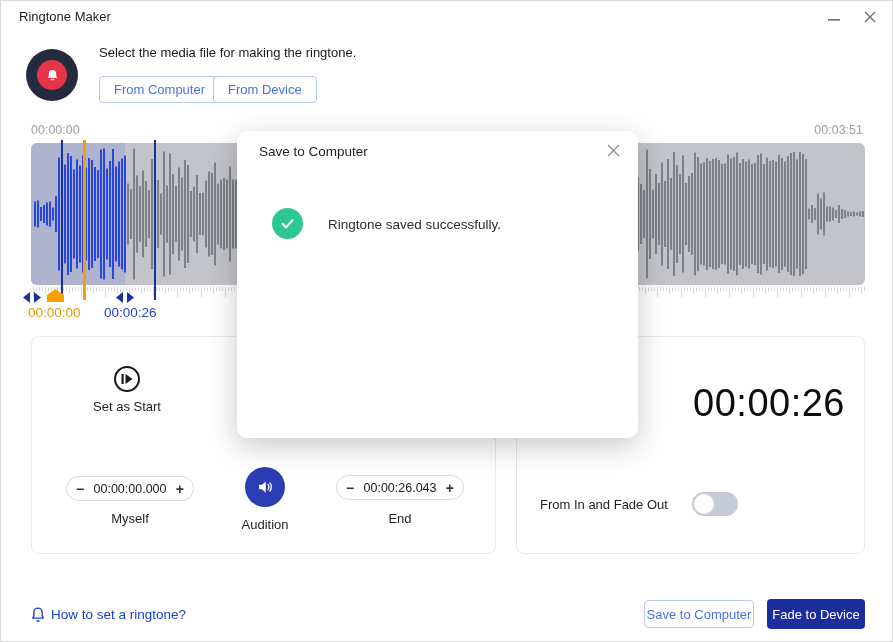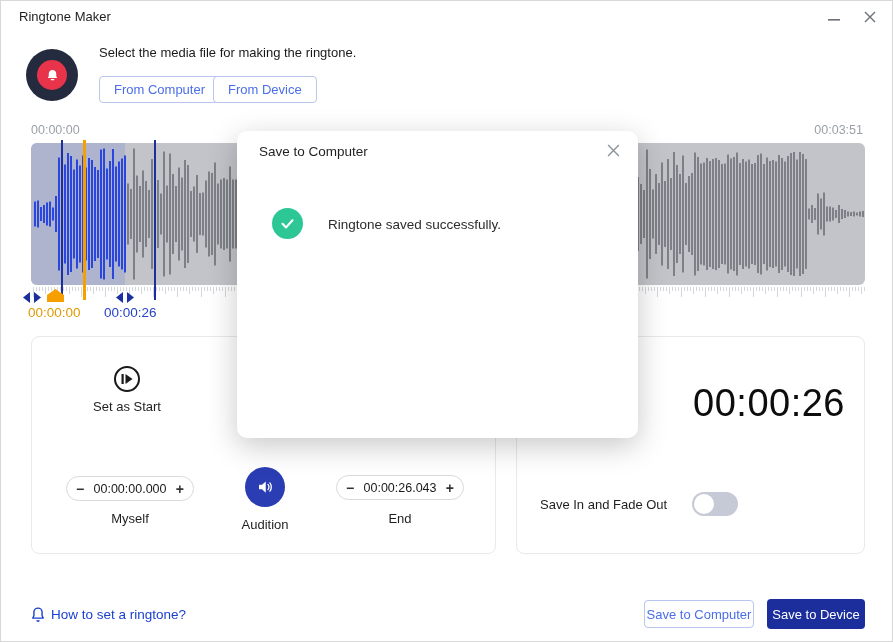--- a/index.html
+++ b/index.html
@@ -727,35 +727,35 @@
     <div class="stepper end">
       <span class="sbtn">−</span>
       <span class="sv">00:00:26.043</span>
       <span class="sbtn">+</span>
     </div>
     <div class="stepper-label end">End</div>
   </div>
 
   <div class="panel right">
     <div class="duration-display">00:00:26</div>
-    <div class="fade-label">Save In and Fade Out</div>
+    <div class="fade-label">From In and Fade Out</div>
     <div class="toggle">
       <div class="knob"></div>
     </div>
   </div>
 
   <div class="help-link">
     <svg width="14" height="16" viewBox="0 0 24 26">
       <path d="M12 3c-3.9 0-7 3.1-7 7v6l-2 4h18l-2-4v-6c0-3.9-3.1-7-7-7z" fill="none" stroke="#1a3fd0" stroke-width="2.4" stroke-linejoin="round"></path>
       <path d="M9 23.5 a3 3 0 0 0 6 0" fill="#1a3fd0"></path>
     </svg>
     <span>How to set a ringtone?</span>
   </div>
   <div class="btn-save-computer">Save to Computer</div>
-  <div class="btn-save-device">Save to Device</div>
+  <div class="btn-save-device">Fade to Device</div>
 
   <div class="dialog">
     <div class="dialog-title">Save to Computer</div>
     <div class="dialog-close">
       <svg width="13" height="13" viewBox="0 0 12 12">
           <path d="M1 1 L11 11 M11 1 L1 11" stroke="#8d949c" stroke-width="1.3"></path>
         </svg>
     </div>
     <div class="check-circle">
       <svg width="17" height="17" viewBox="0 0 24 24">

